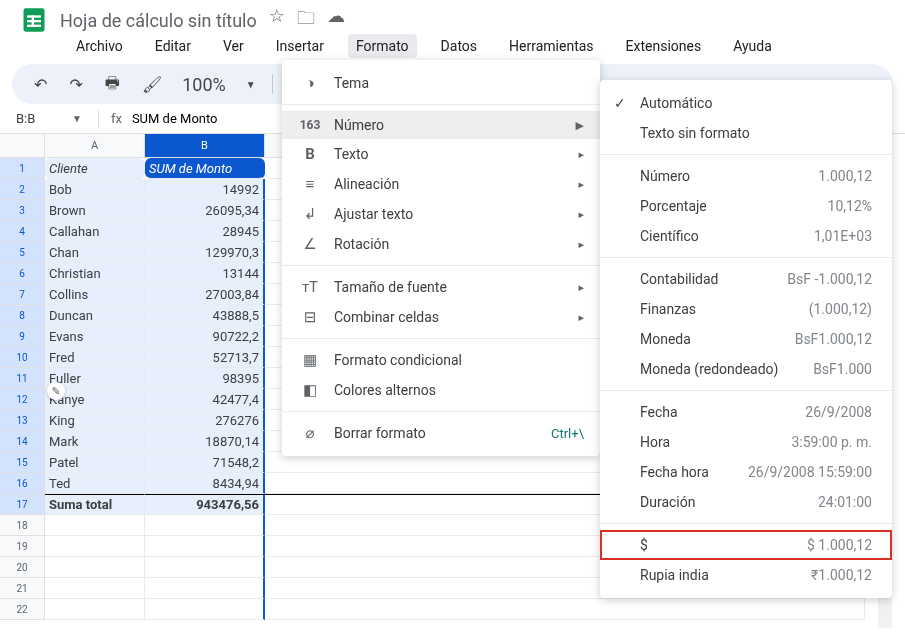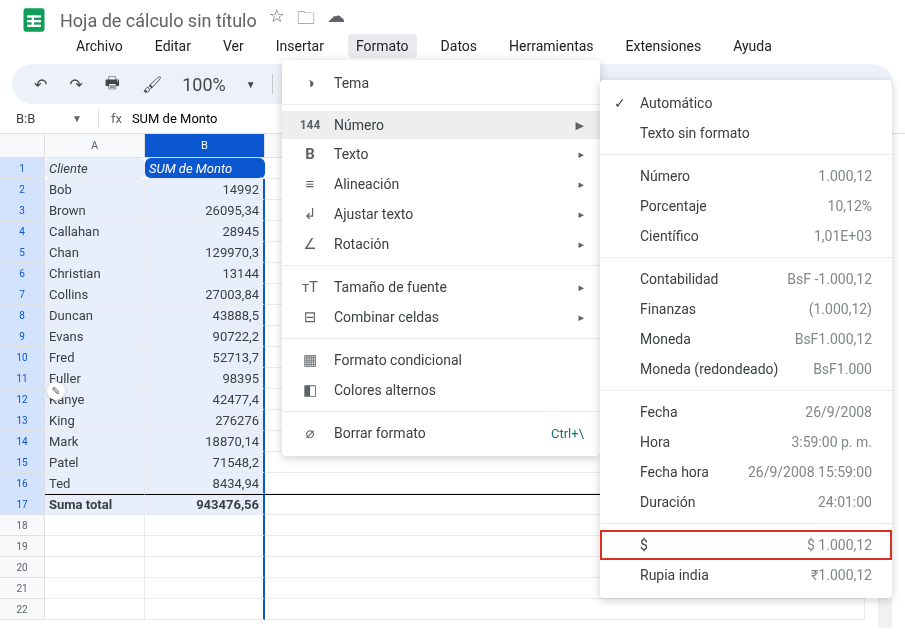--- a/index.html
+++ b/index.html
@@ -275,21 +275,21 @@
 <div class="edit-badge">✎</div>
 
 <div class="dropdown dd-format">
   <div class="dd-item">
       <span class="dd-icon">◑</span>
       <span>Tema</span>
     </div>
   <div class="dd-sep"></div>
   <div class="dd-item active">
       <span class="dd-icon">
-        <b style="font-size:12px">144</b>
+        <b style="font-size:12px">163</b>
       </span>
       <span>Número</span>
       <span class="dd-arrow">▶</span>
     </div>
   <div class="dd-item">
       <span class="dd-icon">
         <b>B</b>
       </span>
       <span>Texto</span>
       <span class="dd-arrow">▸</span>

